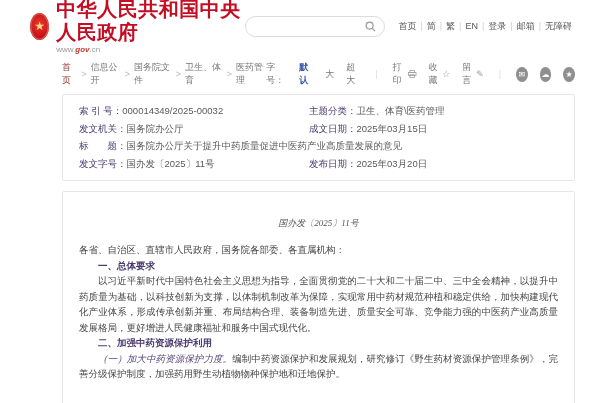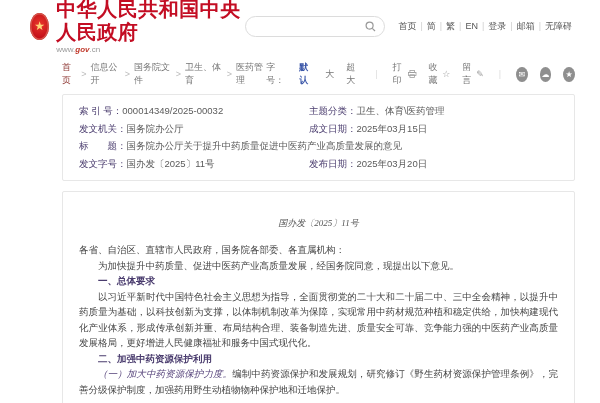--- a/index.html
+++ b/index.html
@@ -165,21 +165,20 @@
     <div class="cell full"><span class="lbl">标　　题：</span><span class="val">国务院办公厅关于提升中药质量促进中医药产业高质量发展的意见</span></div>
     <div class="cell"><span class="lbl">发文字号：</span><span class="val">国办发〔2025〕11号</span></div>
     <div class="cell"><span class="lbl">发布日期：</span><span class="val">2025年03月20日</span></div>
   </section>
 
   <section class="doc-main">
     <div class="doc-num">国办发〔2025〕11号</div>
 
     <div class="doc-text">
       <p class="salutation">各省、自治区、直辖市人民政府，国务院各部委、各直属机构：</p>
-      <p>为加快提升中药质量、促进中医药产业高质量发展，经国务院同意，现提出以下意见。</p>
       <p class="sec-head">一、总体要求</p>
       <p>以习近平新时代中国特色社会主义思想为指导，全面贯彻党的二十大和二十届二中、三中全会精神，以提升中药质量为基础，以科技创新为支撑，以体制机制改革为保障，实现常用中药材规范种植和稳定供给，加快构建现代化产业体系，形成传承创新并重、布局结构合理、装备制造先进、质量安全可靠、竞争能力强的中医药产业高质量发展格局，更好增进人民健康福祉和服务中国式现代化。</p>
       <p class="sec-head">二、加强中药资源保护利用</p>
       <p><em class="lead">（一）加大中药资源保护力度。</em><span>编制中药资源保护和发展规划，研究修订《野生药材资源保护管理条例》，完善分级保护制度，加强药用野生动植物物种保护地和迁地保护。</span></p>
 
     </div>
   </section>
 
 </div>
 

